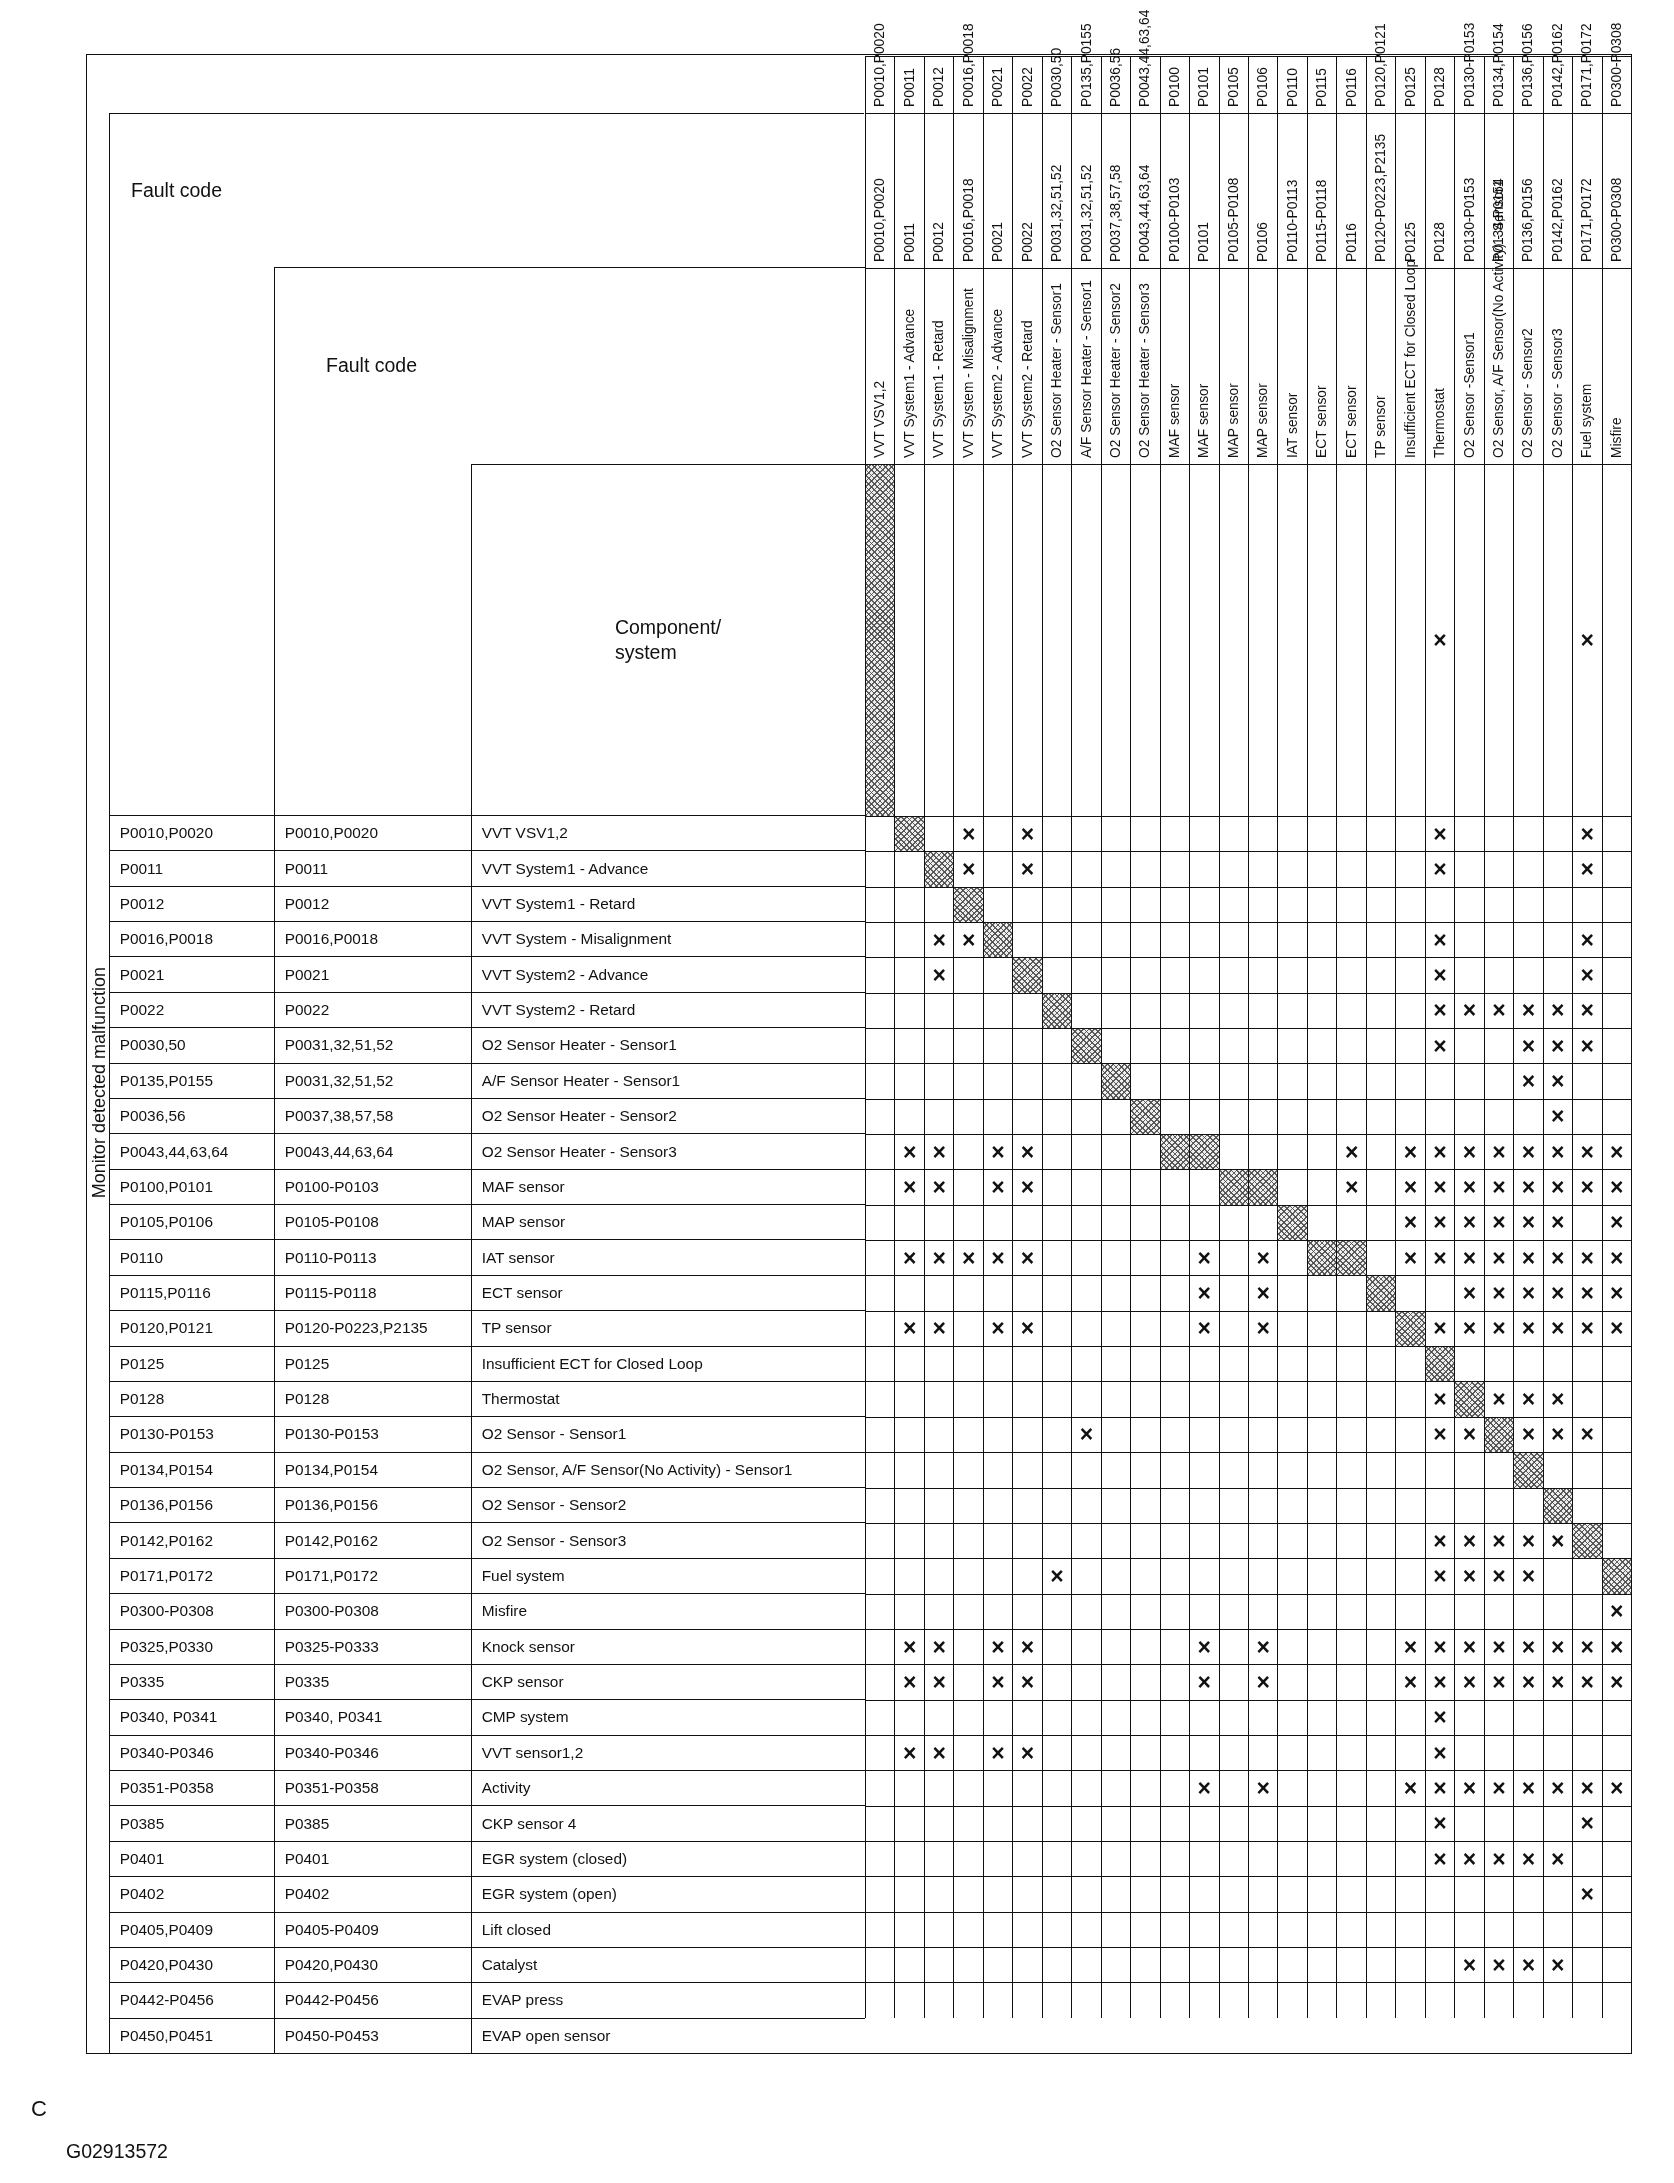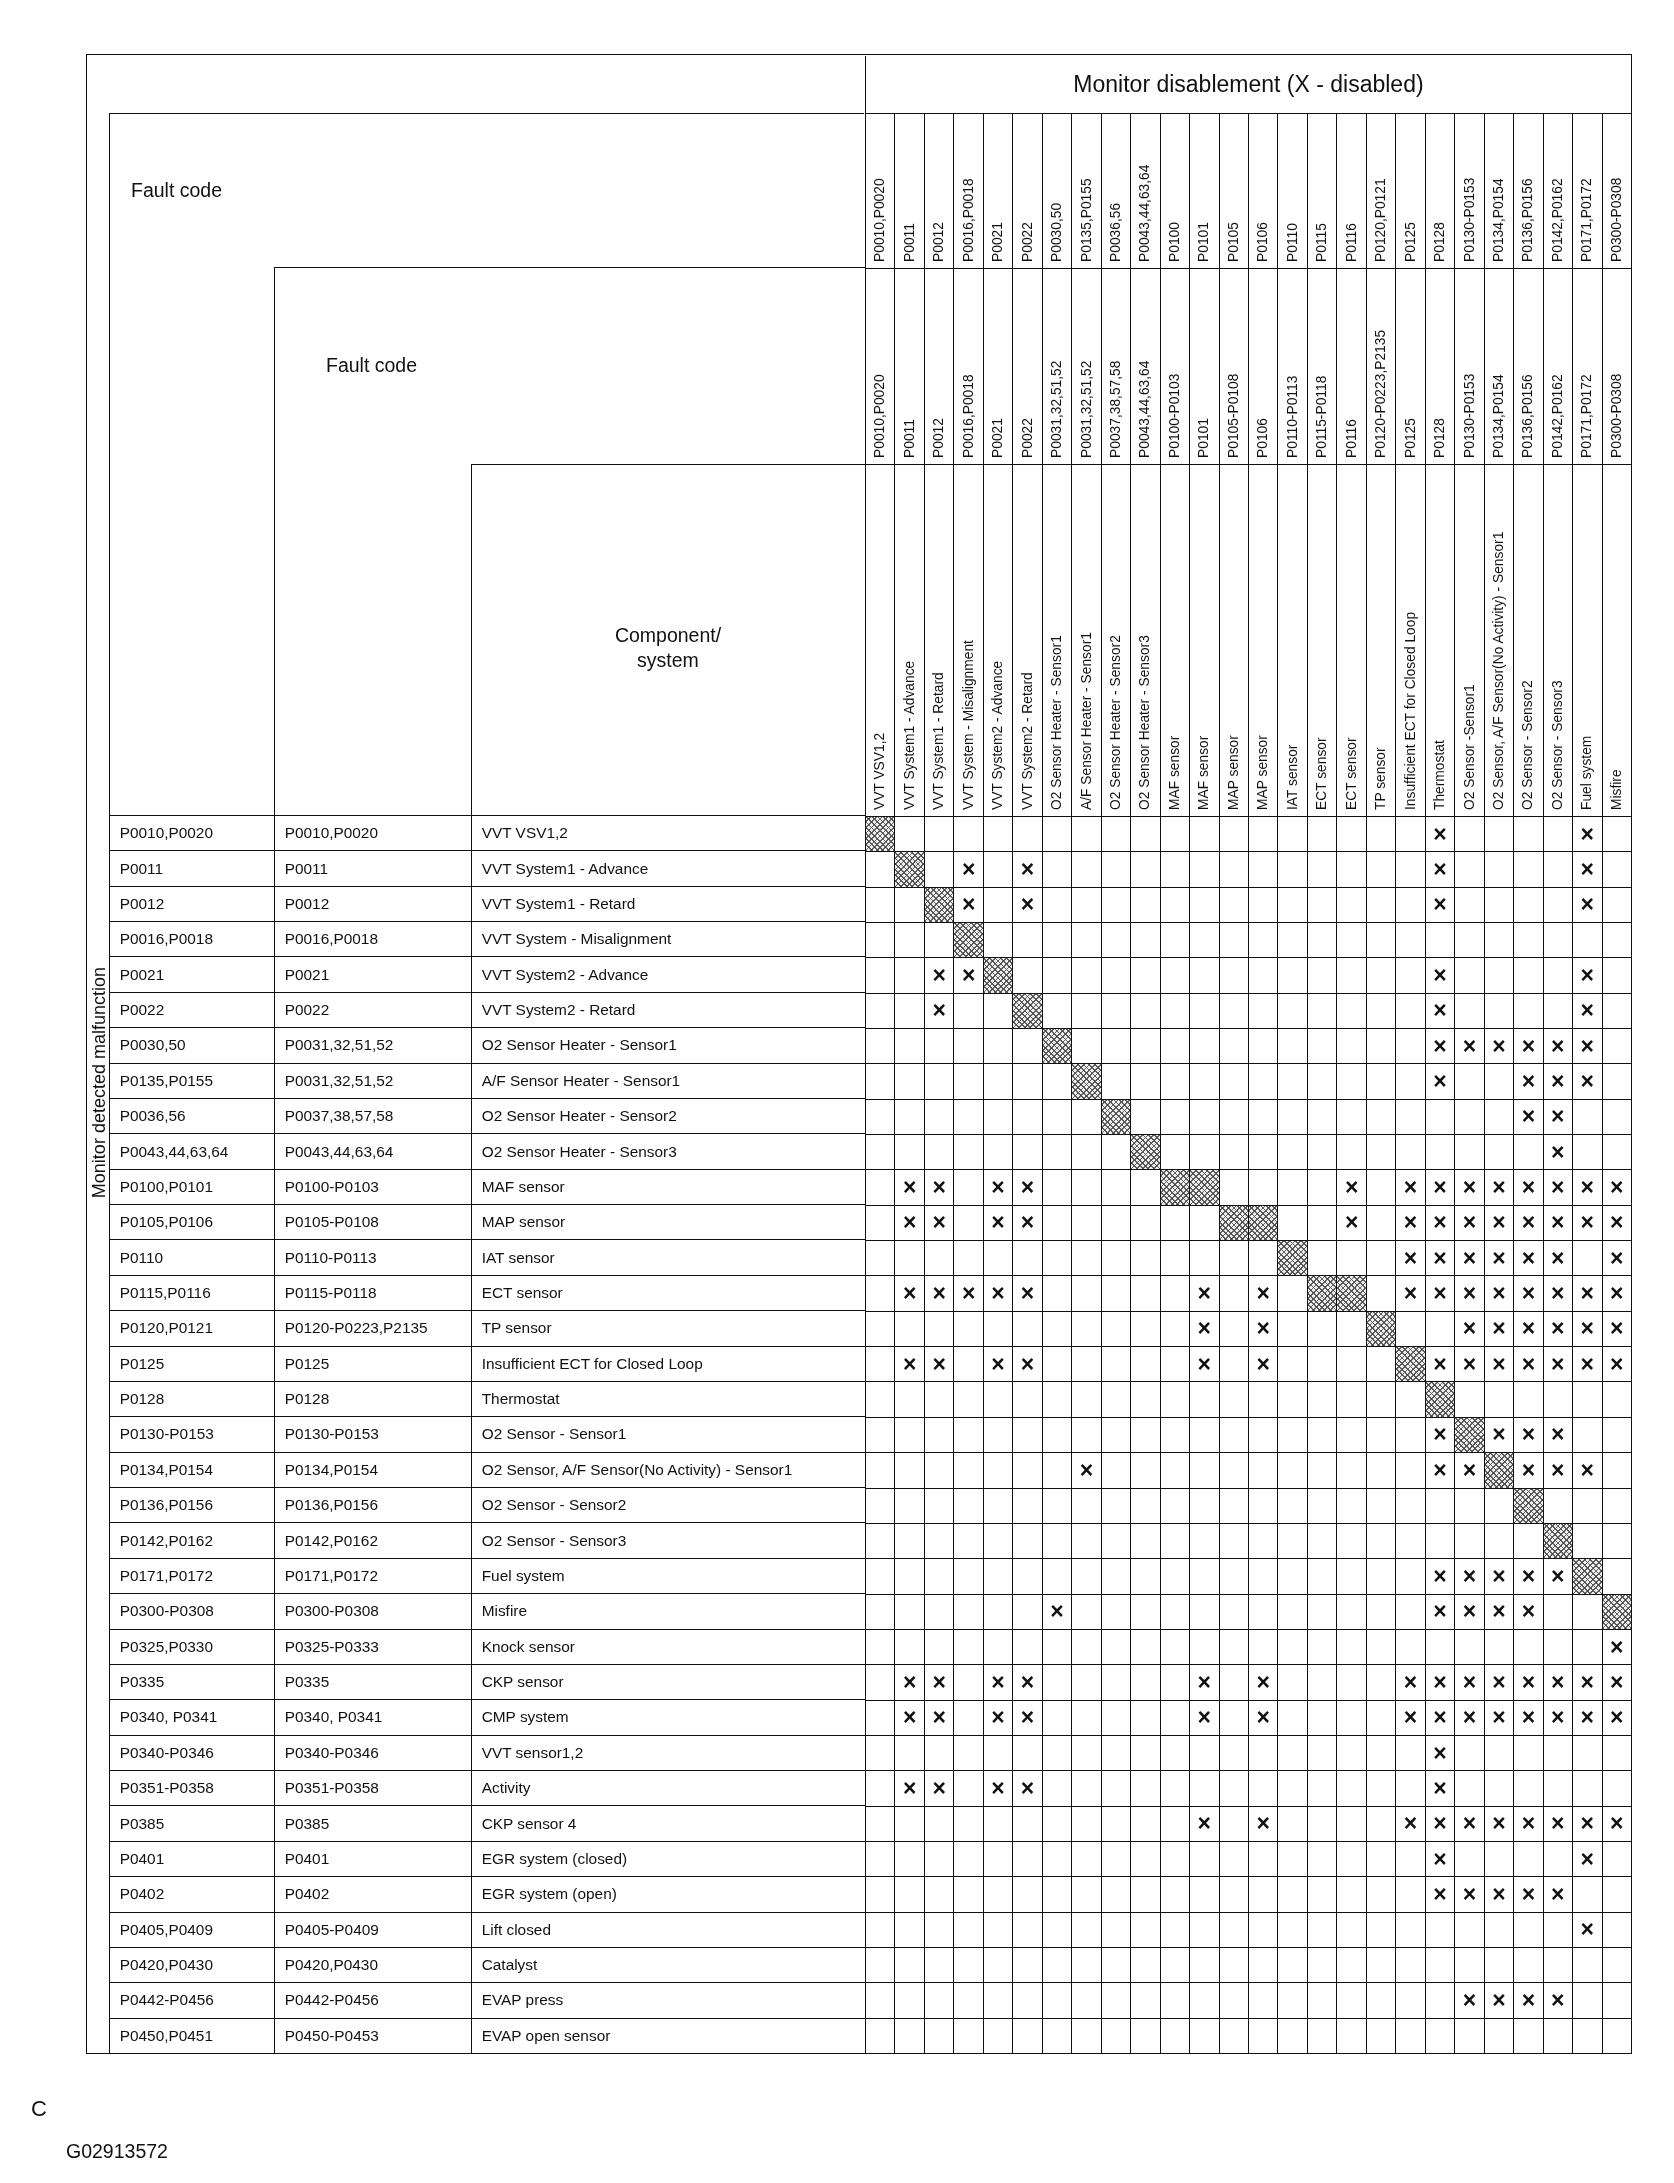--- a/index.html
+++ b/index.html
@@ -58,21 +58,21 @@
   .d2 { position:absolute; left:274px; top:267px; width:591px; height:548px;
         border-left:1.2px solid #111; border-top:1.2px solid #111; }
   .d3 { position:absolute; left:471px; top:464px; width:394px; height:352px;
         border-left:1.2px solid #111; border-top:1.2px solid #111; }
   .flabel1 { position:absolute; left:131px; top:113px; height:155px;
              display:flex; align-items:center; font-size:19.5px; }
   .flabel2 { position:absolute; left:326px; top:267px; height:196px;
              display:flex; align-items:center; font-size:19.5px; }
   .clabel  { position:absolute; left:471px; top:464px; width:394px; height:352px;
              display:flex; align-items:center; justify-content:center;
-             text-align:center; font-size:19.5px; line-height:1.3; white-space:pre-line;margin-top:8px; }
+             text-align:left; font-size:19.5px; line-height:1.3; white-space:pre-line; }
   
   .strip { position:absolute; left:88px; top:113px; width:22px; height:1940px;
            display:flex; align-items:center; justify-content:center; }
   .strip .vtext { font-size:18px; padding-top:0; }
   
   .footC  { position:absolute; left:31px; top:2096px; font-size:22px; }
   .footID { position:absolute; left:29px; top:2140px; font-size:19.5px;margin-left:37px; }
 </style>
 </head>
 <body>
@@ -86,21 +86,20 @@
 <div class="flabel1">Fault code</div>
 <div class="flabel2">Fault code</div>
 <div class="clabel">Component/
 system</div>
 
 <div class="strip">
   <span class="vtext">Monitor detected malfunction</span>
 </div>
 
 <div class="mgrid" id="mgrid">
-  <div class="mtitle">Monitor disablement (X - disabled)</div>
 <div class="mcell hcell">
       <div class="vtext">P0010,P0020</div>
     </div>
     <div class="mcell hcell">
       <div class="vtext">P0011</div>
     </div>
     <div class="mcell hcell">
       <div class="vtext">P0012</div>
     </div>
     <div class="mcell hcell">

